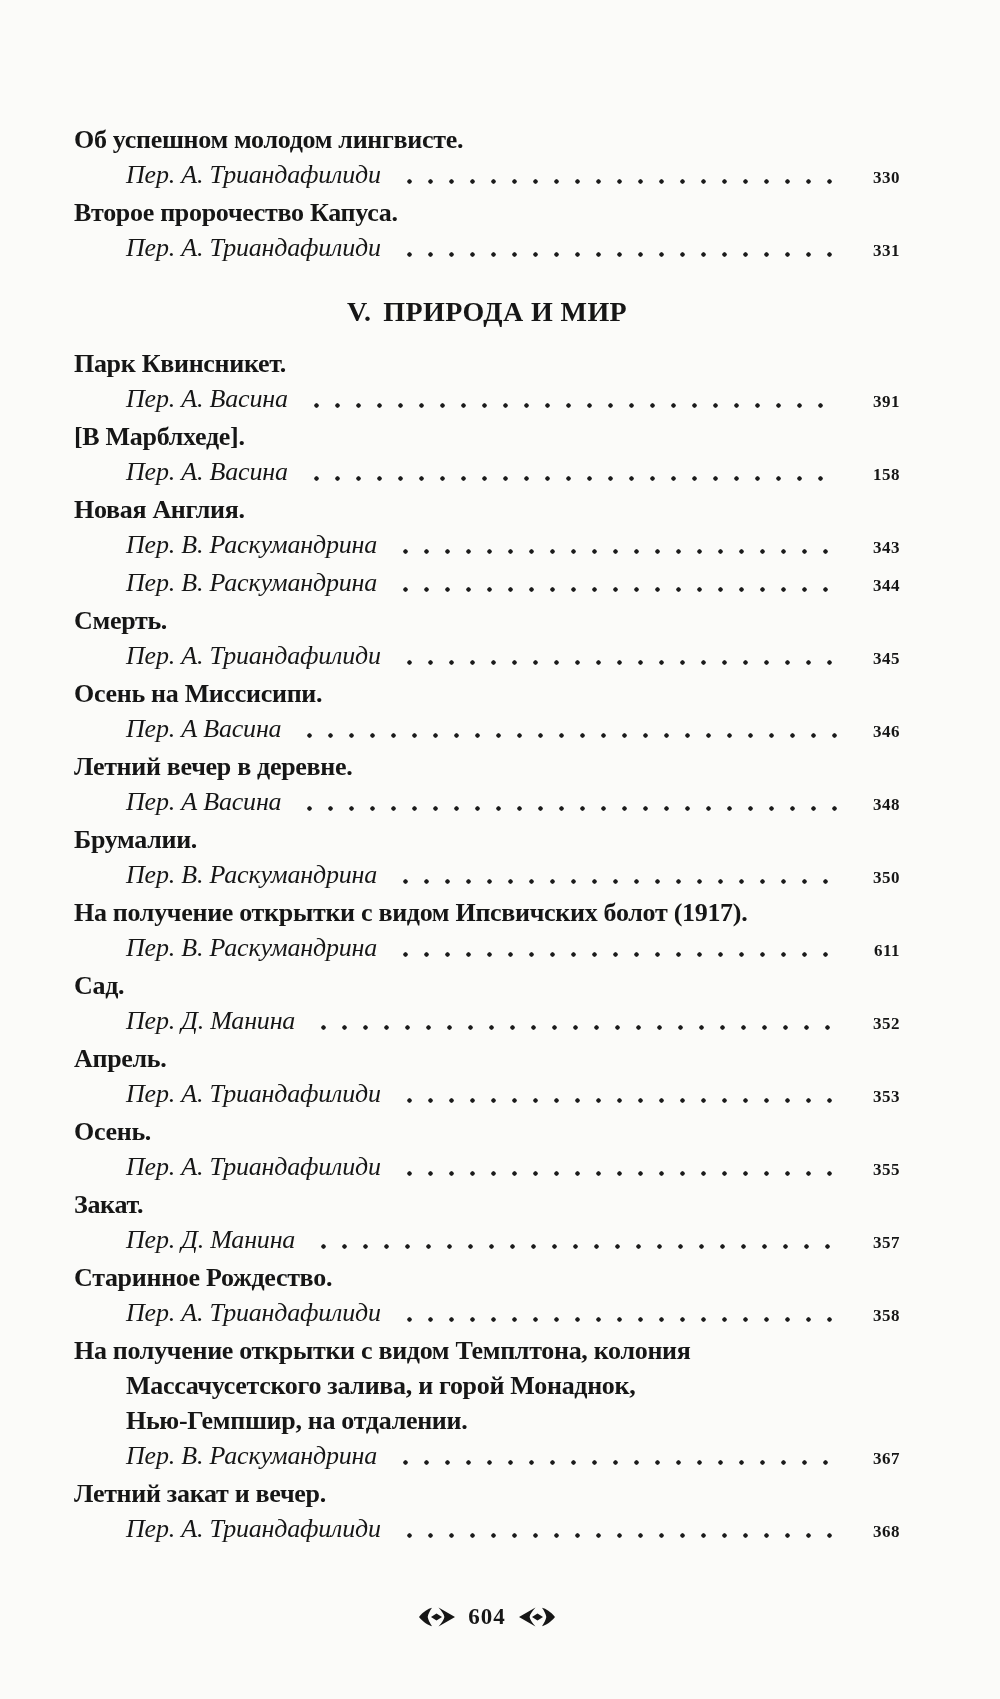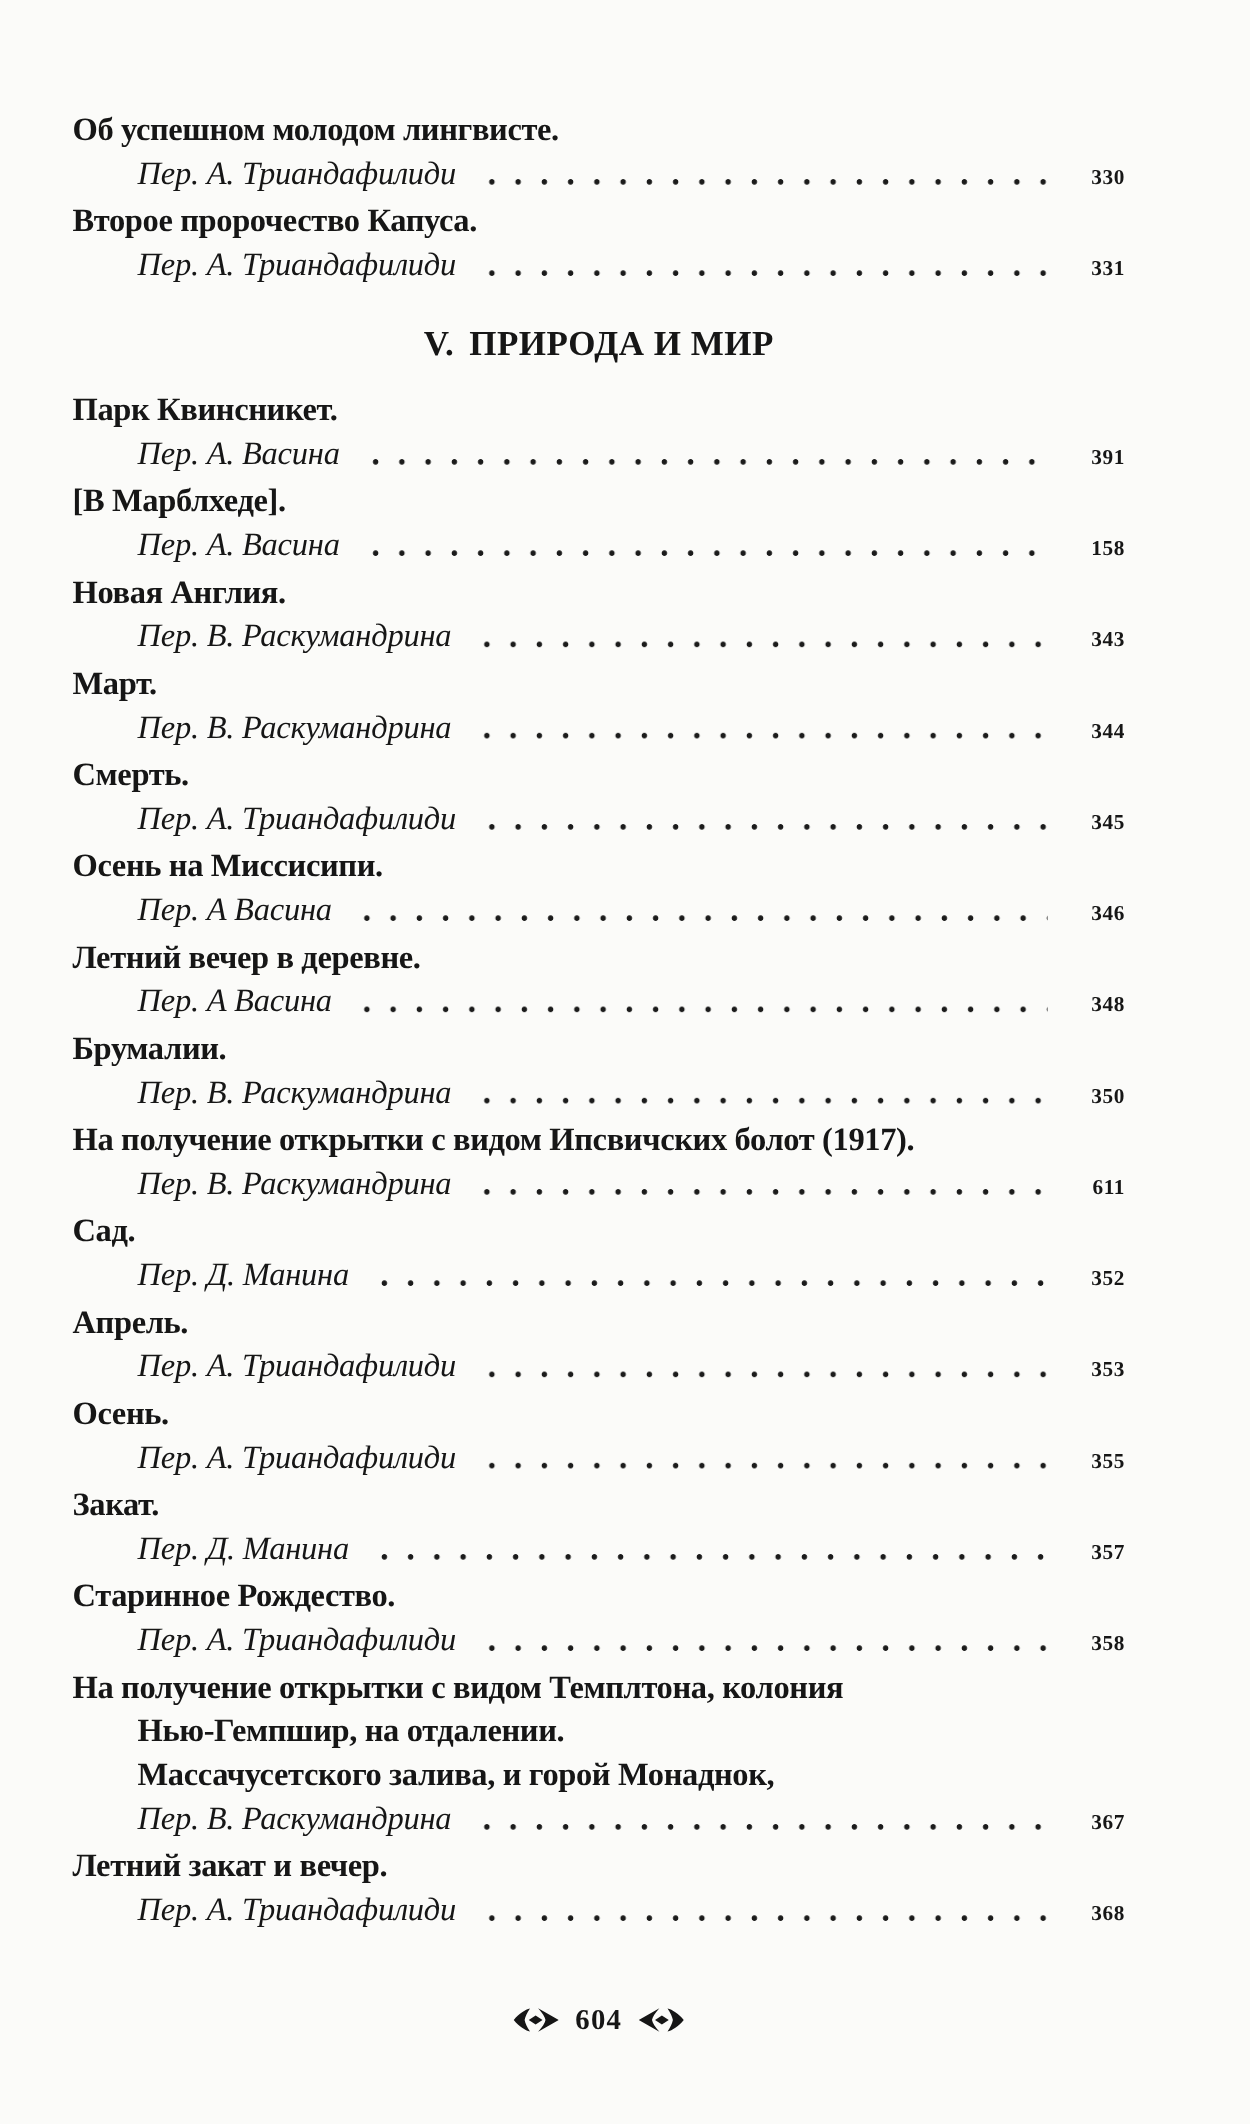--- a/index.html
+++ b/index.html
@@ -9,21 +9,22 @@
     background: #fbfbf9;
     color: #161616;
     font-family: "Liberation Serif", serif;
     overflow: hidden;
     position: relative;
   }
   .page {
     box-sizing: border-box;
     width: 1000px;
     height: 1582px;
-    padding: 86px 100px 0 58px;
+    padding: 86px 100px 0 74px;
+    margin-top: 36px;
   }
   
   .entry { }
   .entry-title {
     font-weight: 700;
     font-size: 26px;
     line-height: 35px;
     letter-spacing: -0.3px;
     white-space: nowrap;
   }
@@ -141,23 +142,20 @@
           <div>Новая Англия.</div>
         </div>
     <div class="tr-row">
       <span class="tr-name">Пер. В. Раскумандрина</span>
       <span class="dots"></span>
       <span class="pagenum">343</span>
     </div>
   </div>
 
   <div class="entry">
-    <div class="entry-title">
-          <div>Март.</div>
-        </div>
     <div class="tr-row">
       <span class="tr-name">Пер. В. Раскумандрина</span>
       <span class="dots"></span>
       <span class="pagenum">344</span>
     </div>
   </div>
 
   <div class="entry">
     <div class="entry-title">
           <div>Смерть.</div>
@@ -264,22 +262,22 @@
     <div class="tr-row">
       <span class="tr-name">Пер. А. Триандафилиди</span>
       <span class="dots"></span>
       <span class="pagenum">358</span>
     </div>
   </div>
 
   <div class="entry">
     <div class="entry-title">
           <div>На получение открытки с видом Темплтона, колония</div>
+          <div class="cont">Массачусетского залива, и горой Монаднок,</div>
           <div class="cont">Нью-Гемпшир, на отдалении.</div>
-          <div class="cont">Массачусетского залива, и горой Монаднок,</div>
         </div>
     <div class="tr-row">
       <span class="tr-name">Пер. В. Раскумандрина</span>
       <span class="dots"></span>
       <span class="pagenum">367</span>
     </div>
   </div>
 
   <div class="entry">
     <div class="entry-title">

